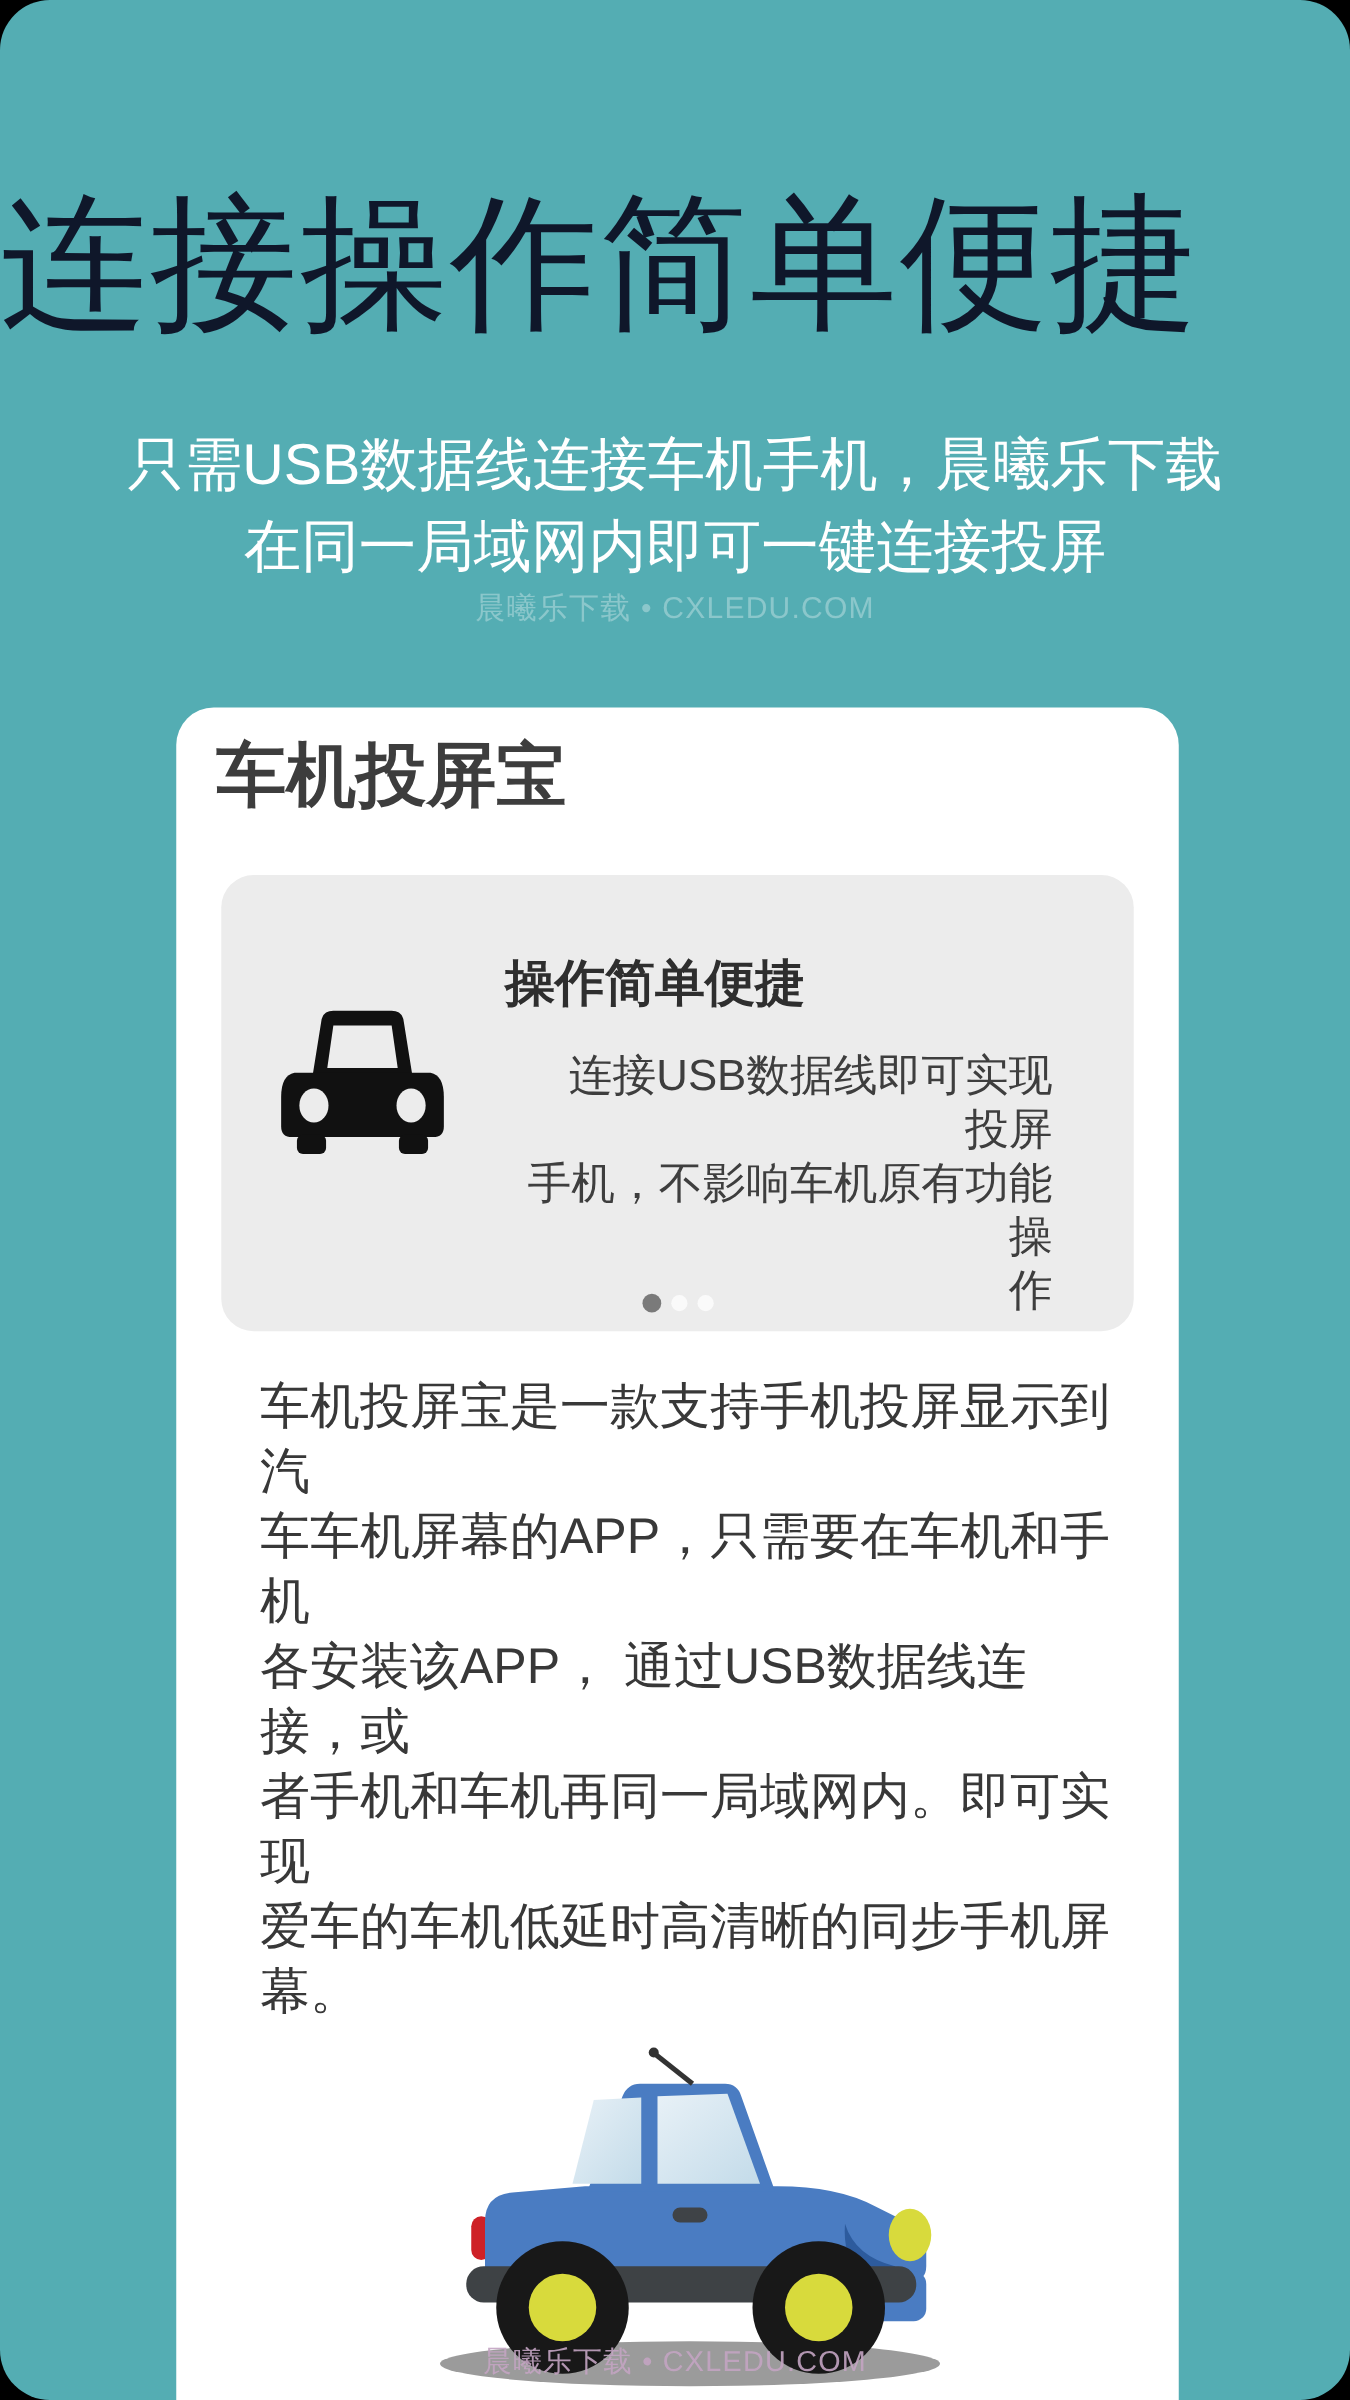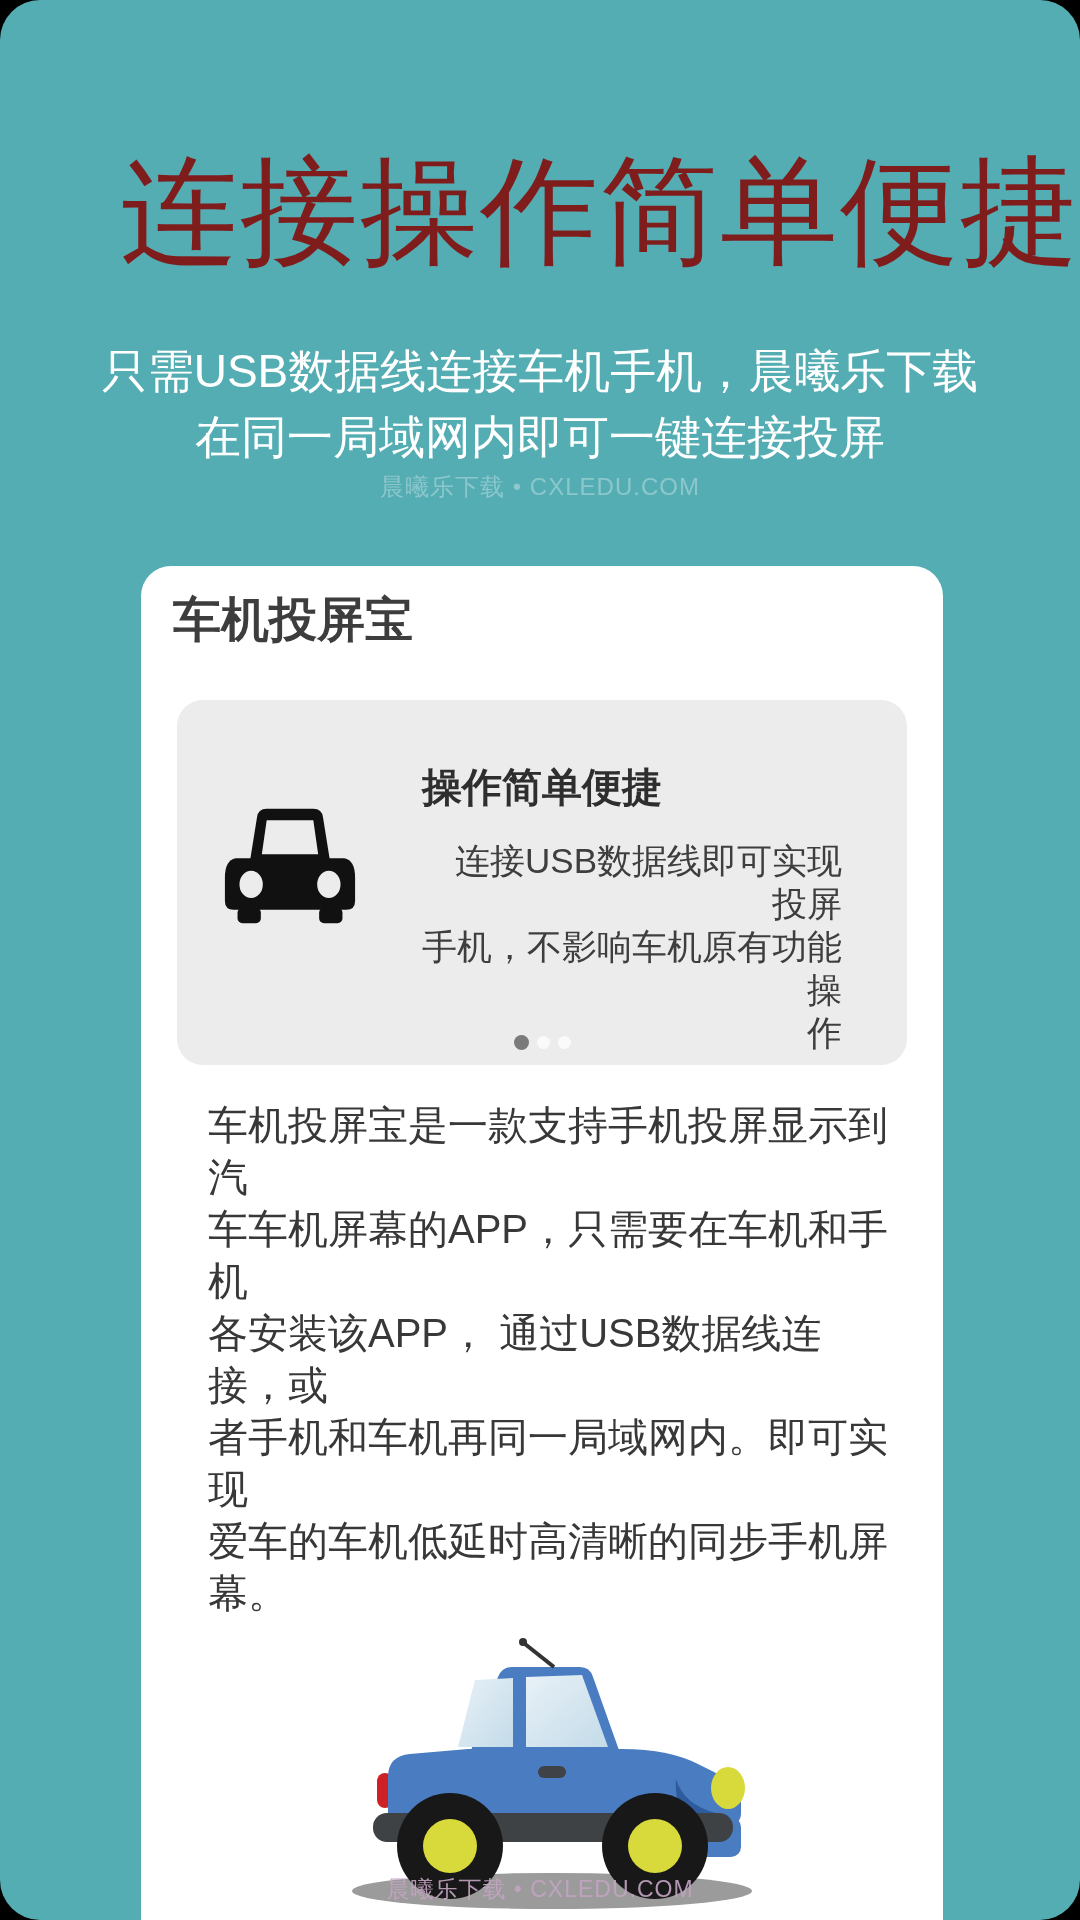--- a/index.html
+++ b/index.html
@@ -1,37 +1,37 @@
 <!DOCTYPE html>
 <html><head>
 <meta charset="utf-8">
 <style>
   * { margin:0; padding:0; box-sizing:border-box; }
   html,body { width:1080px; height:1920px; background:#000; font-family:"Liberation Sans","DejaVu Sans",sans-serif; }
   .screen { position:absolute; left:0; top:0; width:1080px; height:1920px;
             background:#54adb3; border-radius:40px; overflow:hidden; }
 
-  .hero-title { position:absolute; top:152px; left:0; width:1080px; text-align:right;
-                font-size:118px; line-height:118px; font-weight:500; color:#7f1d1d; letter-spacing:2px;
+  .hero-title { position:absolute; top:152px; left:0; width:1080px; text-align:left;
+                font-size:118px; line-height:118px; font-weight:500; color:#0f172a; letter-spacing:2px;
                 white-space:pre-line; }
   .hero-subtitle { position:absolute; top:338px; left:0; width:1080px; text-align:center;
                    font-size:46px; line-height:66px; font-weight:500; color:#ffffff;
                    white-space:pre-line; }
   .watermark-top { position:absolute; top:473px; left:0; width:1080px; text-align:center;
                    font-size:24px; line-height:28px; color:rgba(255,255,255,0.32); letter-spacing:1px; }
 
   .app-card { position:absolute; left:141px; top:566px; width:802px; height:1354px;
               background:#ffffff; border-radius:30px 30px 0 0; }
-  .app-card-title { position:absolute; left:32px; top:24px; font-size:48px; line-height:60px;
+  .app-card-title { position:absolute; left:32px; top:24px; font-size:56px; line-height:60px;
                     font-weight:700; color:#3d3d3d; }
 
   .feature-panel { position:absolute; left:36px; top:134px; width:730px; height:365px;
                    background:#ececec; border-radius:26px; }
   .feature-icon { position:absolute; left:45px; top:100px; width:136px; height:130px; }
-  .feature-title { position:absolute; left:245px; top:62px; font-size:40px; line-height:50px;
+  .feature-title { position:absolute; left:227px; top:62px; font-size:40px; line-height:50px;
                    font-weight:700; color:#2e2e2e; }
   .feature-desc { position:absolute; left:245px; top:139px; width:420px;
                   font-size:35px; line-height:43px; color:#3e3e3e; white-space:pre-line;text-align:right; }
   .carousel-dots { position:absolute; left:0; top:334px; width:730px; height:16px;
                    display:flex; justify-content:center; align-items:center; gap:8px; }
   .dot { border-radius:50%; }
   .dot.active { width:15px; height:15px; background:#7a7a7a; }
   .dot.inactive { width:13px; height:13px; background:#fafafa; }
 
   .app-desc { position:absolute; left:67px; top:533px; width:690px;

